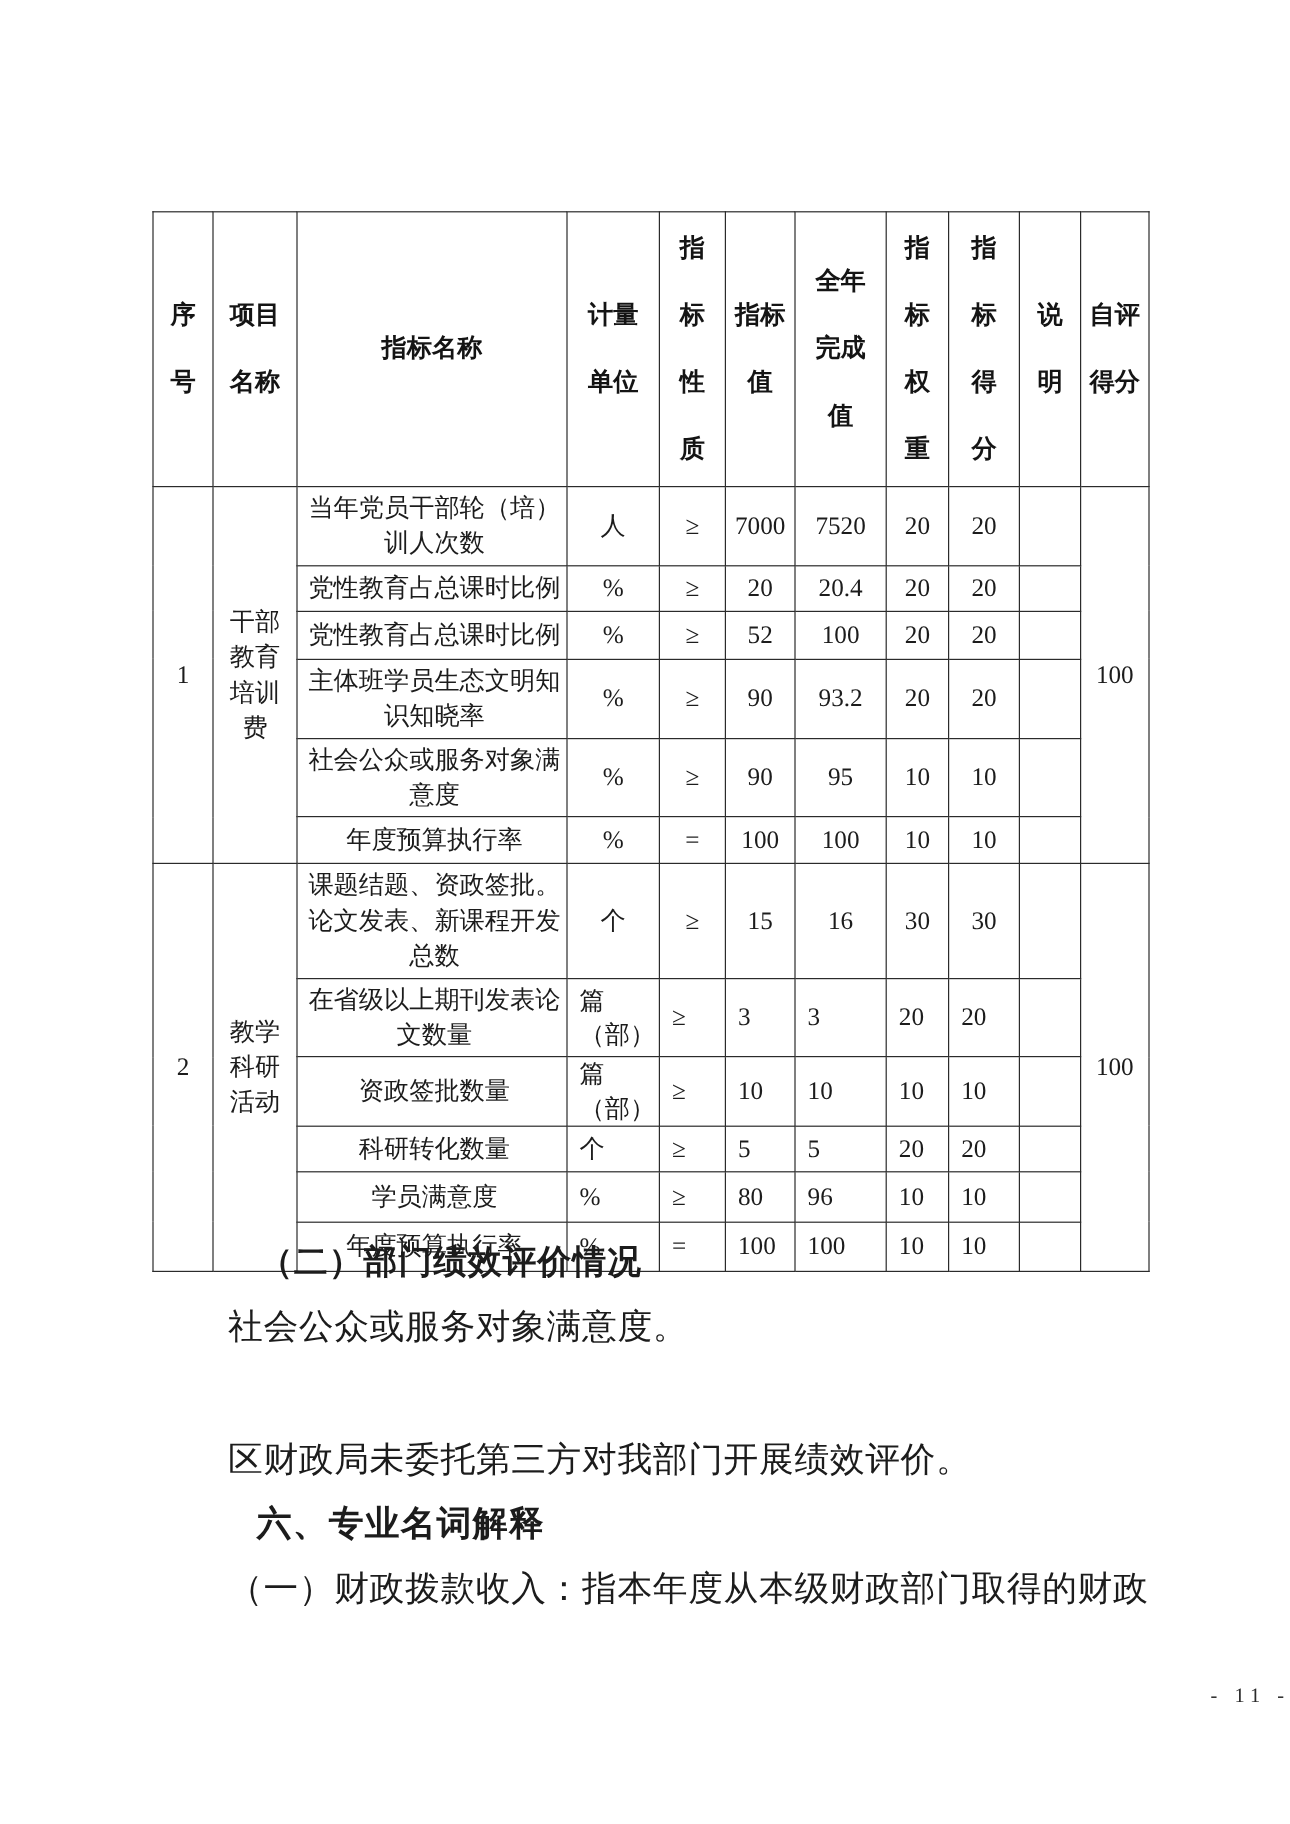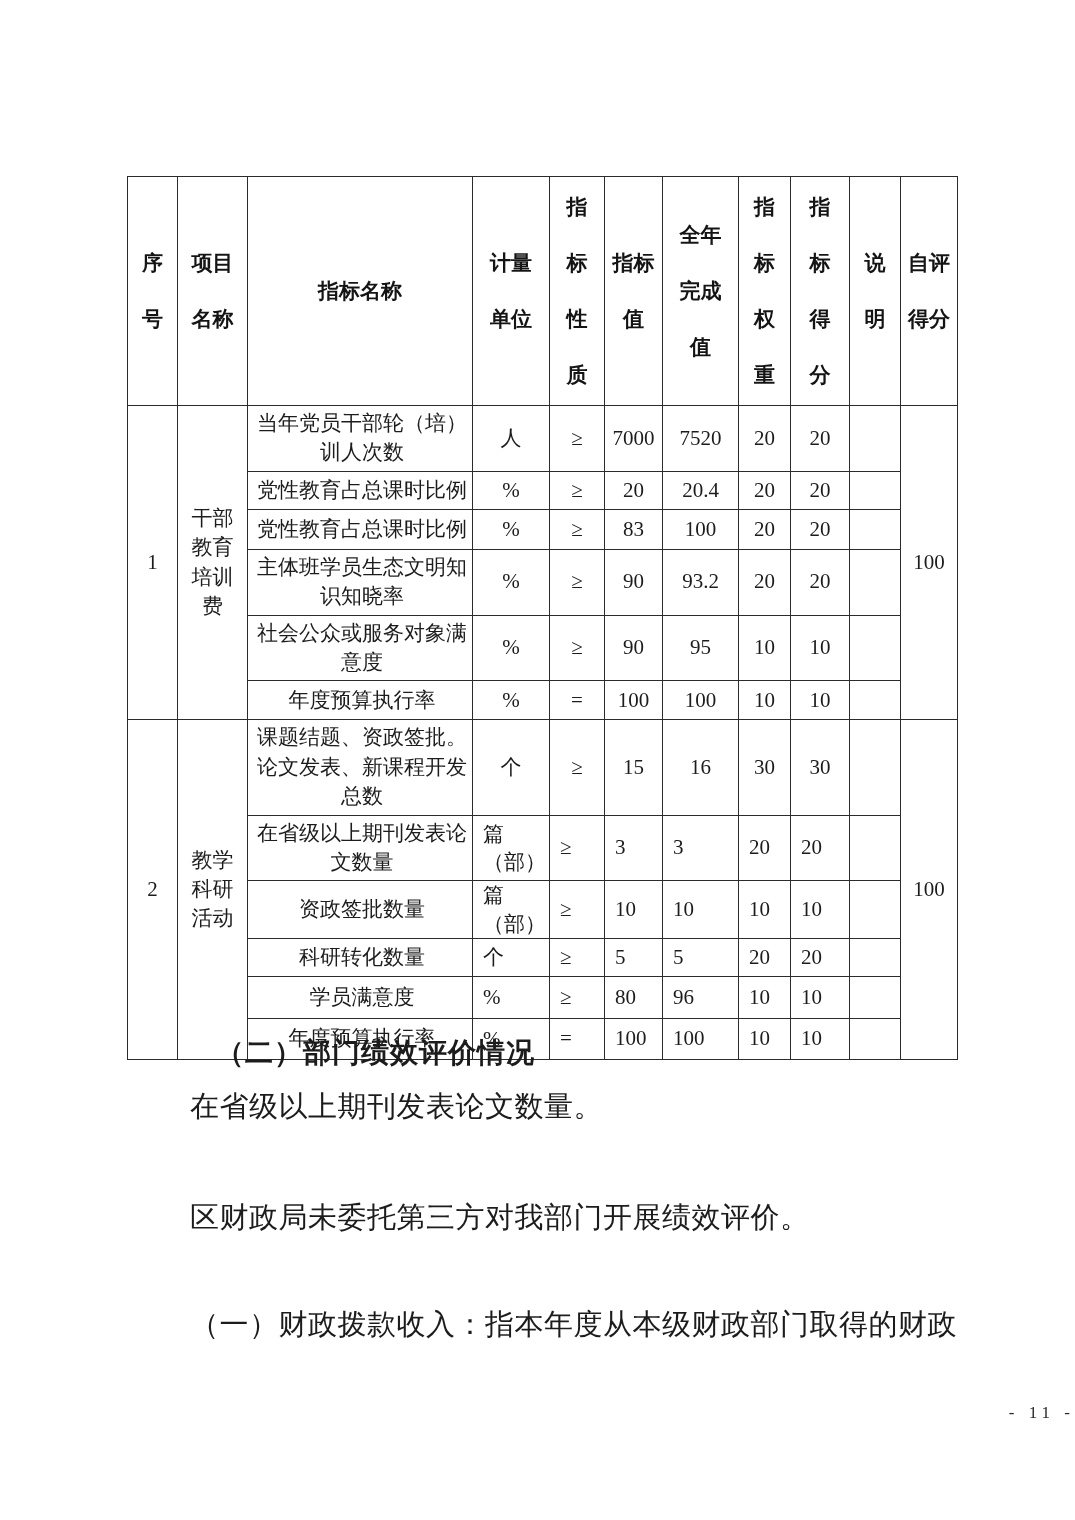--- a/index.html
+++ b/index.html
@@ -166,21 +166,21 @@
       <td class="num">20</td>
       <td class="num">20.4</td>
       <td class="num">20</td>
       <td class="num">20</td>
       <td class="note"></td>
     </tr>
     <tr style="height:40px">
       <td class="name">党性教育占总课时比例</td>
       <td class="unit">%</td>
       <td class="nat">≥</td>
-      <td class="num">83</td>
+      <td class="num">52</td>
       <td class="num">100</td>
       <td class="num">20</td>
       <td class="num">20</td>
       <td class="note"></td>
     </tr>
     <tr style="height:57px">
       <td class="name">主体班学员生态文明知识知晓率</td>
       <td class="unit">%</td>
       <td class="nat">≥</td>
       <td class="num">90</td>
@@ -274,18 +274,19 @@
       <td class="num">100</td>
       <td class="num">100</td>
       <td class="num">10</td>
       <td class="num">10</td>
       <td class="note"></td>
     </tr>
   </tbody>
     </table>
 
   <div class="sec sec-heading" style="top:1036px">（二）部门绩效评价情况</div>
-  <div class="sec sec-body" style="top:1089px">在省级以上期刊发表论文数量。</div>
+  <div class="sec sec-body" style="top:1089px">社会公众或服务对象满意度。</div>
   <div class="sec sec-body" style="top:1200px">区财政局未委托第三方对我部门开展绩效评价。</div>
+  <div class="sec major-heading" style="top:1253px; left:214px">六、专业名词解释</div>
   <div class="sec sec-body" style="top:1307px">（一）财政拨款收入：指本年度从本级财政部门取得的财政</div>
 
   <div class="page-footer">- 11 -</div>
 </div>
 
 </body></html>

